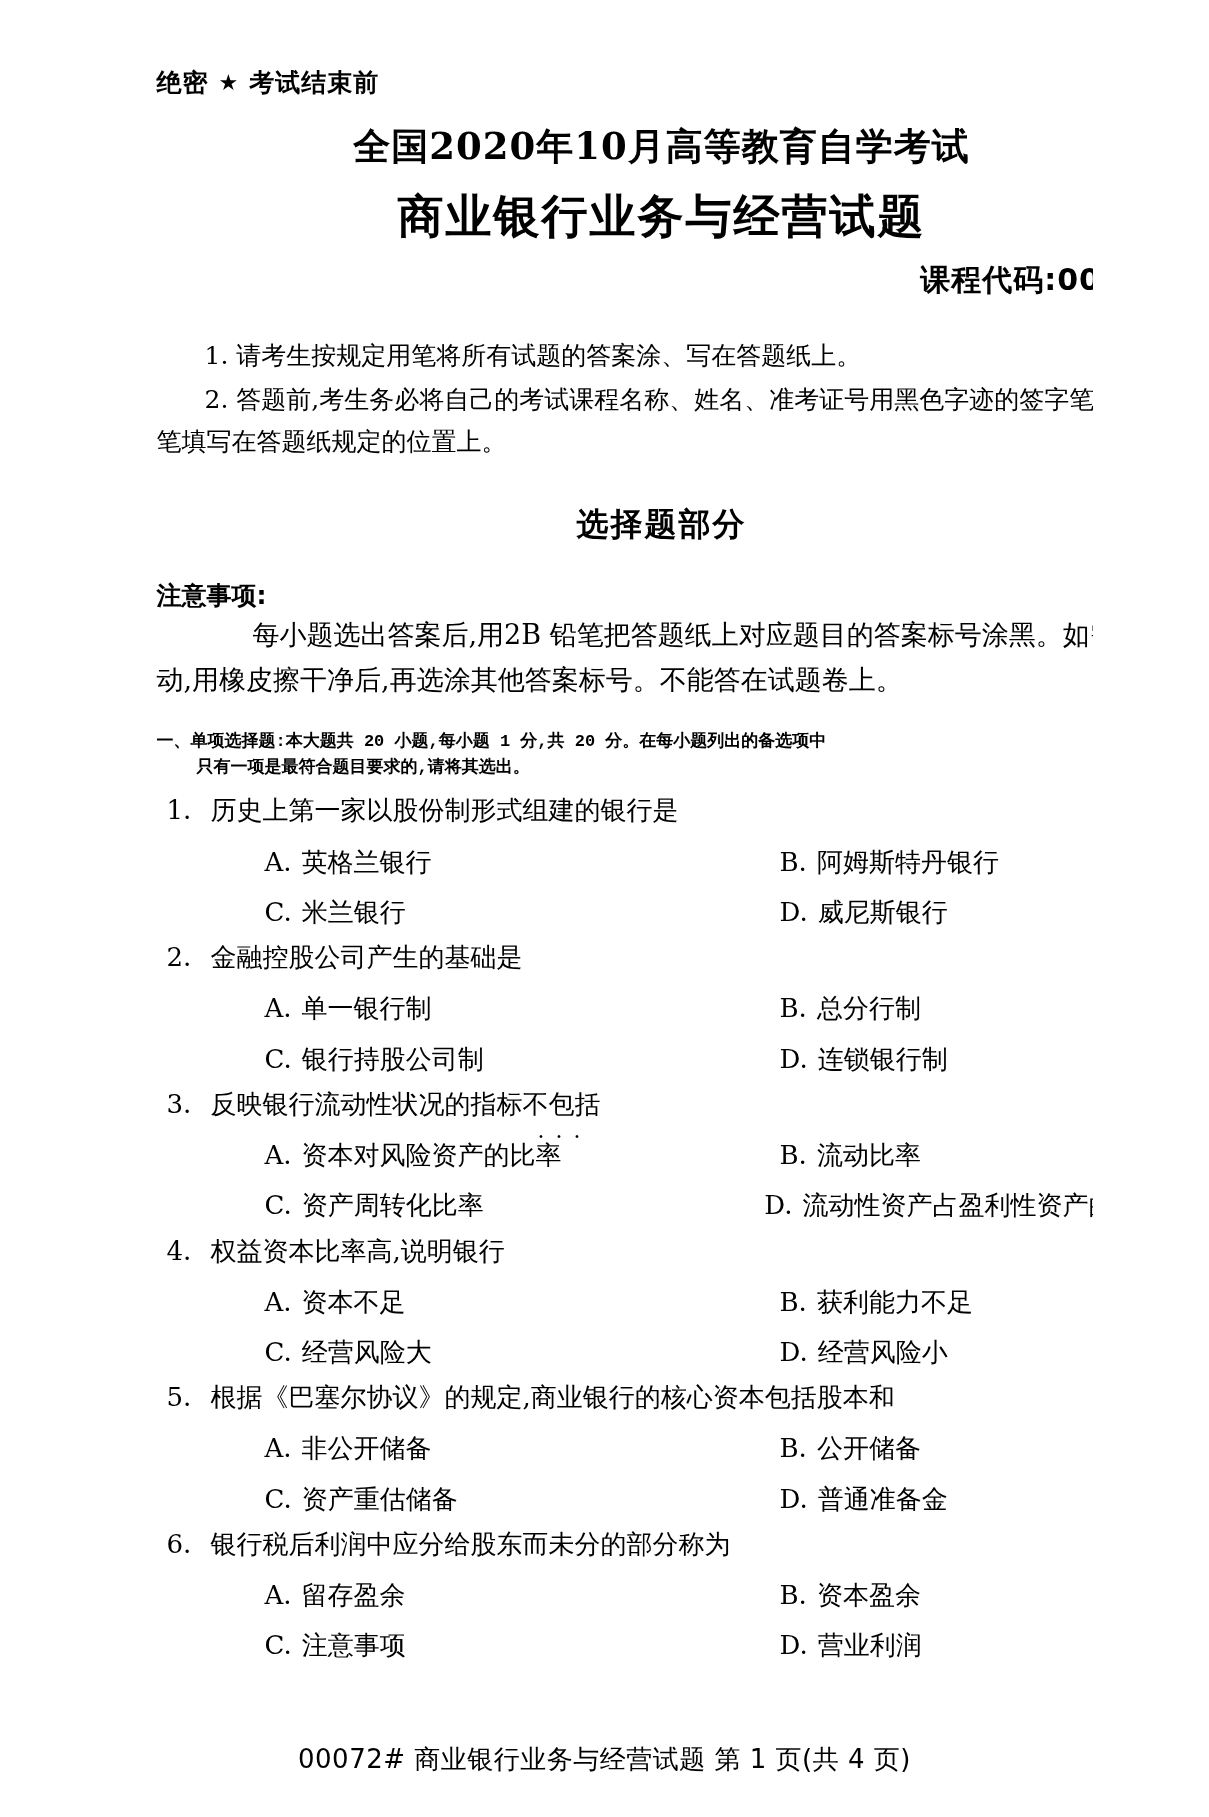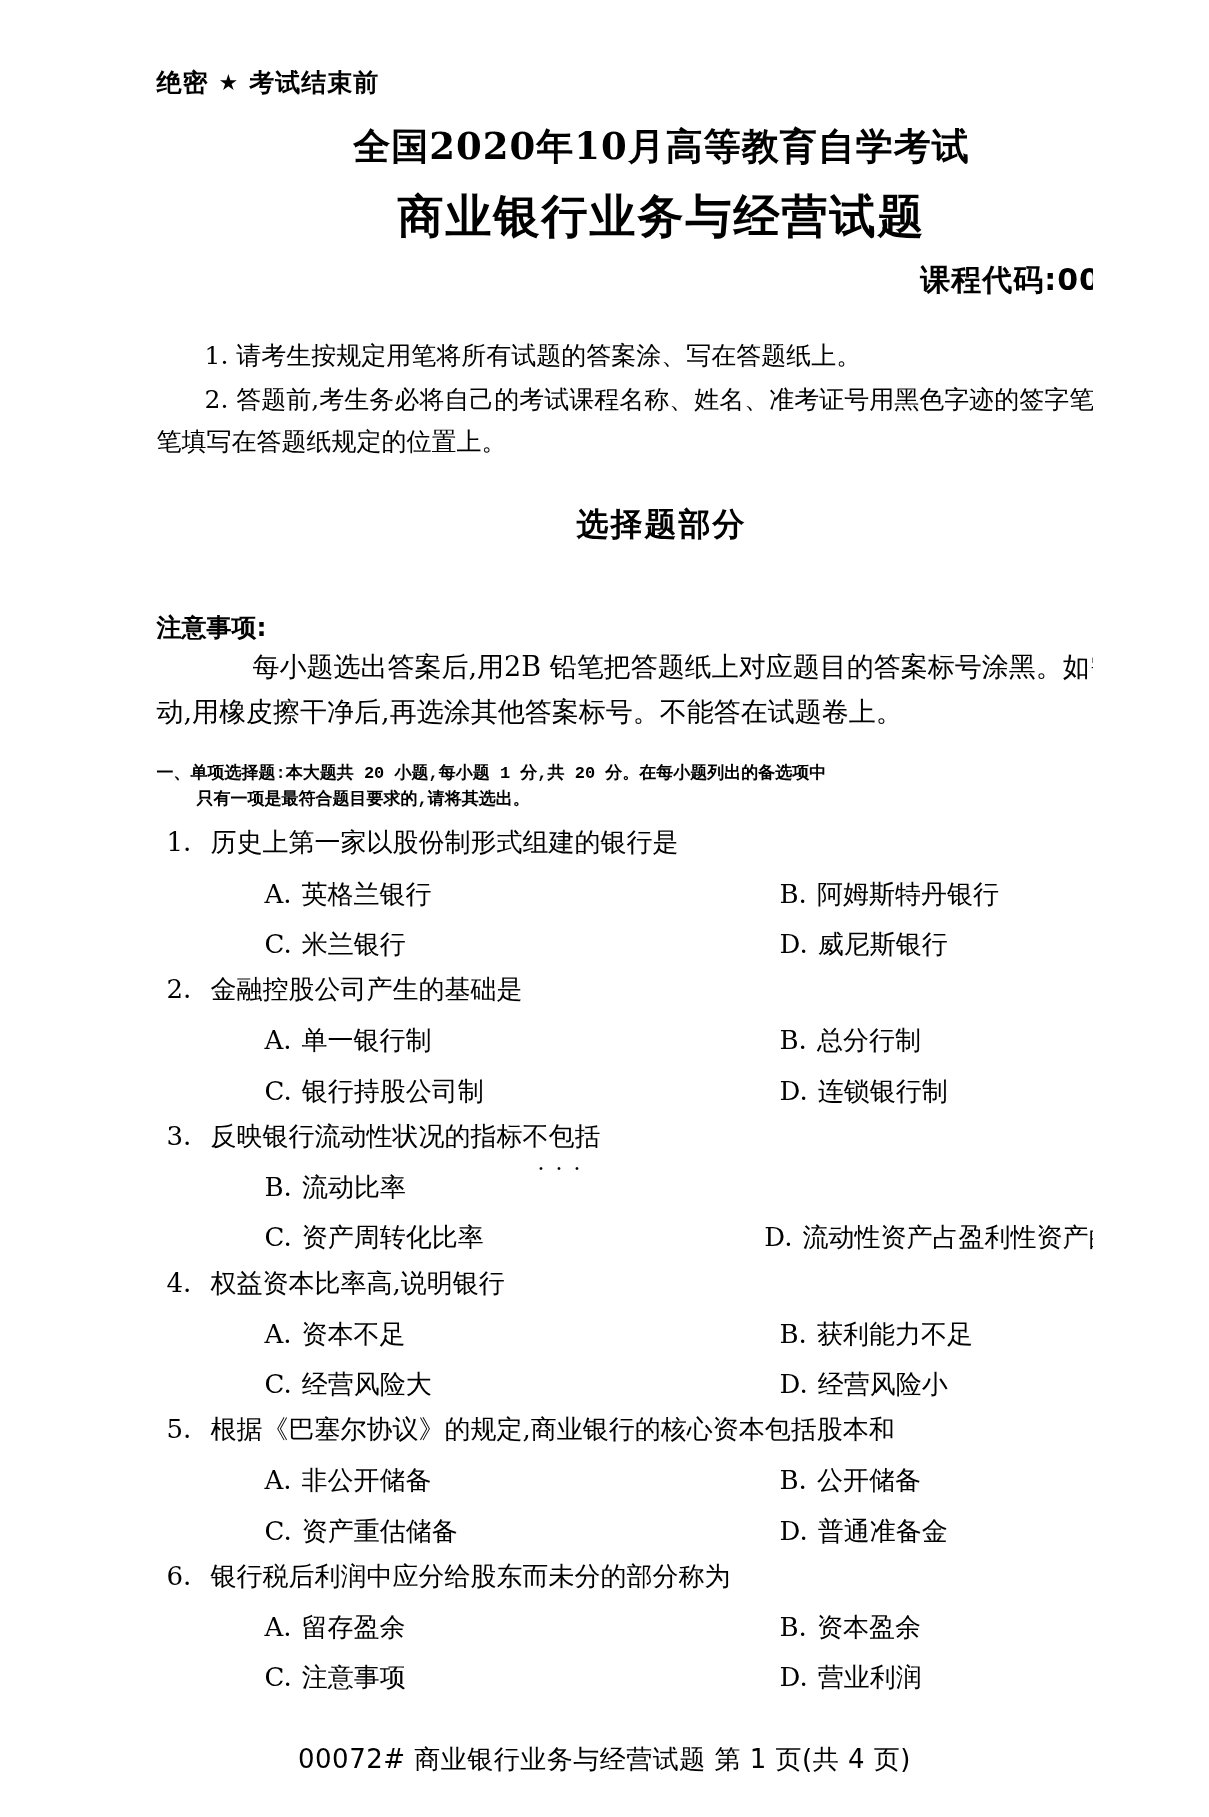--- a/index.html
+++ b/index.html
@@ -89,21 +89,21 @@
     text-align: center;
     font-size: 32px;
     font-weight: 700;
     margin-top: 40px;
     letter-spacing: 2px;
     font-family: "DejaVu Sans", "Liberation Sans", sans-serif;
   }
 
   
   .notice-head {
-    margin-top: 64px;
+    margin-top: 32px;
     font-size: 25px;
     font-weight: 700;
     font-family: "DejaVu Sans", "Liberation Sans", sans-serif;
   }
   .notice-body {
     font-size: 27px;
     line-height: 1.68;
     text-indent: 96px;
   }
 
@@ -250,20 +250,21 @@
           <div class="opt opt-left"><span class="lbl">C.</span><span>银行持股公司制</span></div>
           <div class="opt"><span class="lbl">D.</span><span>连锁银行制</span></div>
         </div>
       </div>
 
       <div class="question">
         <div class="q-stem">
           <span class="q-num">3.</span><span>反映银行流动性状况的指标</span><span class="emph-dots">不包括</span>
         </div>
         <div class="opts">
+          <div class="opt opt-left"><span class="lbl">A.</span><span>资本对风险资产的比率</span></div>
           <div class="opt"><span class="lbl">B.</span><span>流动比率</span></div>
         </div>
         <div class="opts">
           <div class="opt opt-left"><span class="lbl">C.</span><span>资产周转化比率</span></div>
           <div class="opt"><span class="lbl">D.</span><span>流动性资产占盈利性资产的比率</span></div>
         </div>
       </div>
 
       <div class="question">
         <div class="q-stem">

